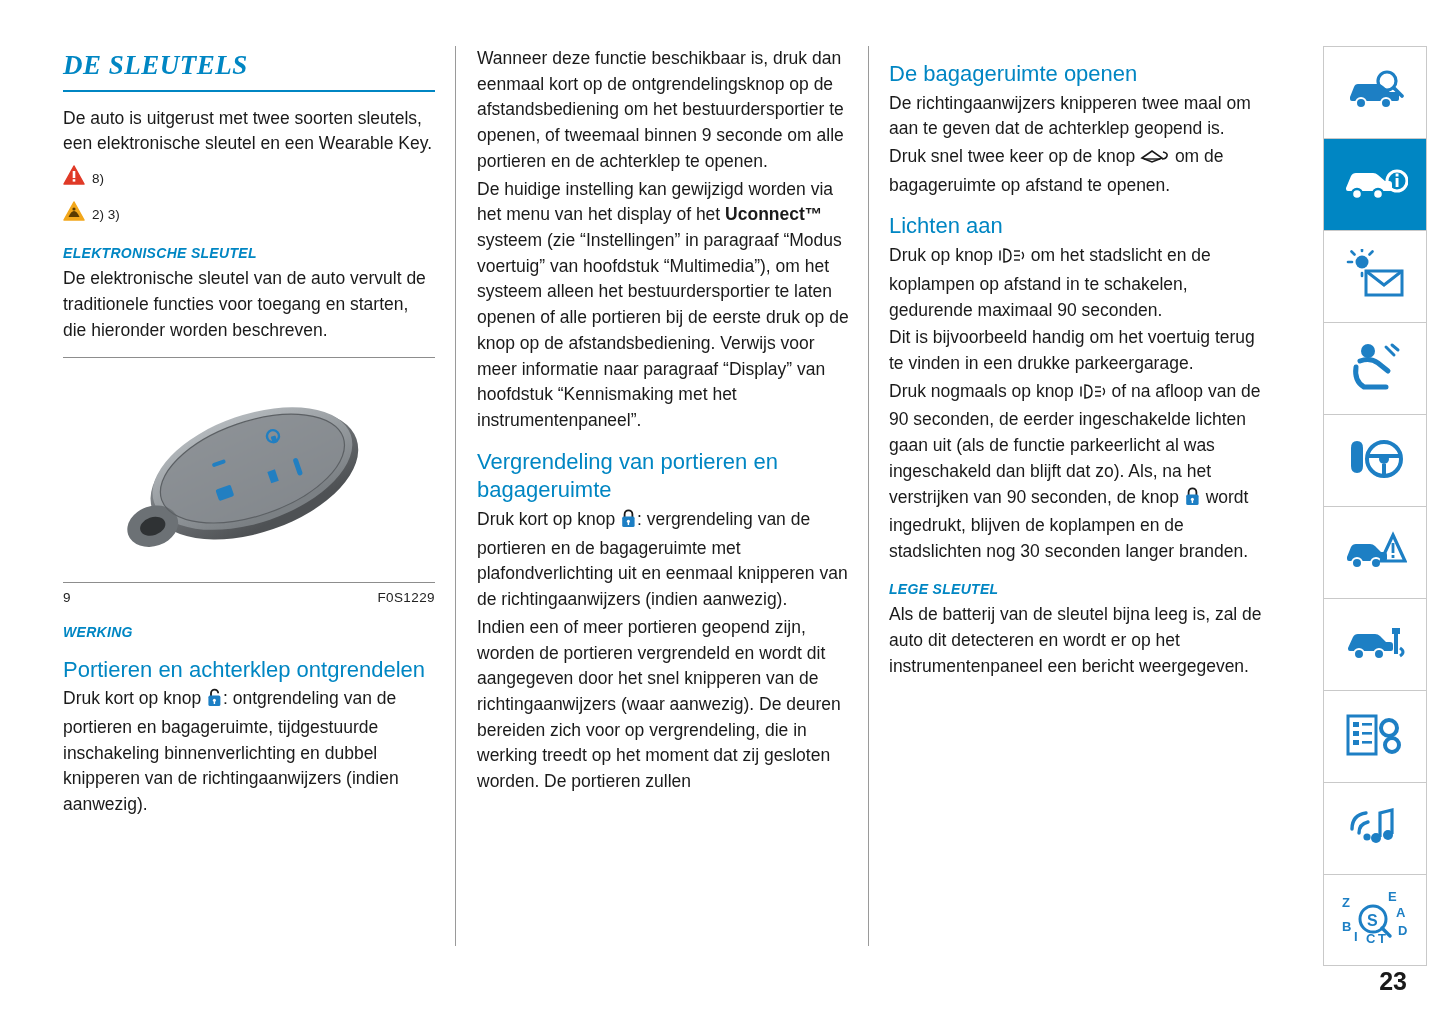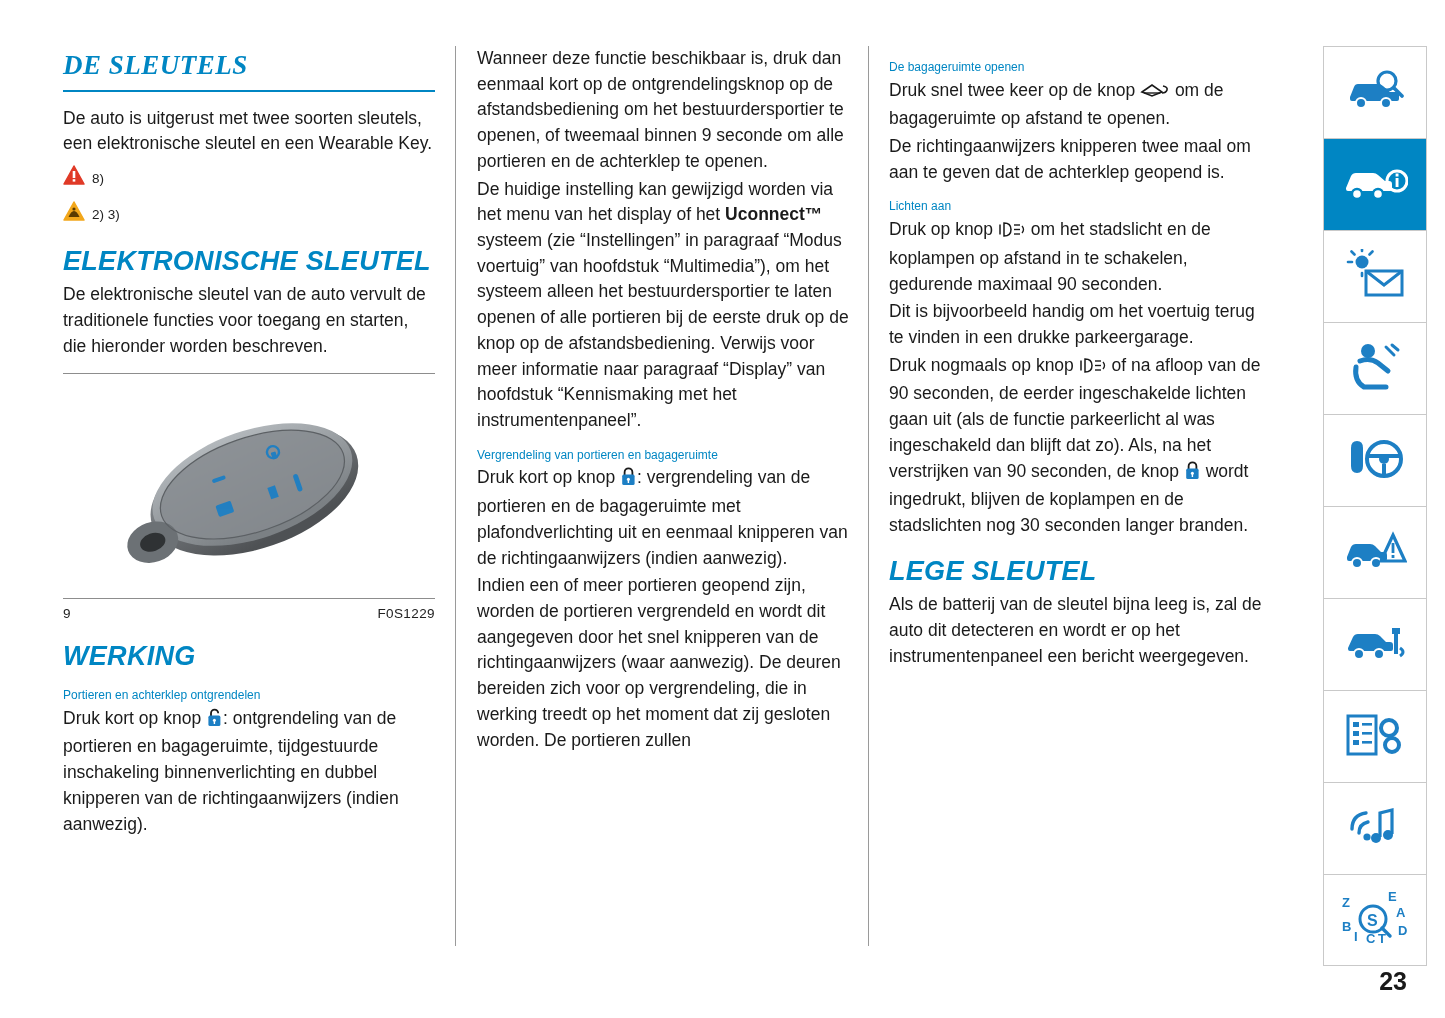--- a/index.html
+++ b/index.html
@@ -45,30 +45,30 @@
     margin: 0 0 4px 0;
     font-style: italic;
     font-family: Liberation Serif, serif;
   }
   .title-rule {
     height: 2px;
     background: #0086c3;
     margin-bottom: 14px;
   }
   h2.sub {
-    font-size: 27px;
+    font-size: 14px;
     font-weight: bold;
     color: #0086c3;
     font-style: italic;
     letter-spacing: 0.3px;
     margin: 16px 0 4px 0;
     line-height: 1.25;
   }
   h3.sub2 {
-    font-size: 12px;
+    font-size: 22px;
     font-weight: normal;
     color: #0086c3;
     margin: 14px 0 2px 0;
     line-height: 1.3;
   }
   p {
     margin: 0 0 2px 0;
   }
   .warnrow {
     display: flex;
@@ -242,32 +242,32 @@
           <rect x="7.7" y="13.6" width="1.4" height="3.4" fill="#ffffff"></rect>
         </svg>
       </span><span>: vergrendeling van de portieren en de bagageruimte met plafondverlichting uit en eenmaal knipperen van de richtingaanwijzers (indien aanwezig).</span>
     </p>
     <p>Indien een of meer portieren geopend zijn, worden de portieren vergrendeld en wordt dit aangegeven door het snel knipperen van de richtingaanwijzers (waar aanwezig). De deuren bereiden zich voor op vergrendeling, die in werking treedt op het moment dat zij gesloten worden. De portieren zullen</p>
   </div>
 
   <div class="col" id="col3">
 
     <h3 class="sub2">De bagageruimte openen</h3>
+    <p>De richtingaanwijzers knipperen twee maal om aan te geven dat de achterklep geopend is.</p>
     <p>
       <span>Druk snel twee keer op de knop</span>
       <span class="inline-icon">
         <svg width="30" height="18" viewBox="0 0 30 18">
           <path d="M2 11 L12 4 L22 11 L12 15 Z" fill="none" stroke="#1a1a1a" stroke-width="1.6"></path>
           <path d="M4 12 L20 12" stroke="#1a1a1a" stroke-width="1.4"></path>
           <path d="M23 5 q5 1 4 4 q-1 3 -5 3" fill="none" stroke="#1a1a1a" stroke-width="1.6"></path>
         </svg>
       </span>
       <span>om de bagageruimte op afstand te openen.</span>
     </p>
-    <p>De richtingaanwijzers knipperen twee maal om aan te geven dat de achterklep geopend is.</p>
 
     <h3 class="sub2">Lichten aan</h3>
     <p>
       <span>Druk op knop</span>
       <span class="inline-icon">
         <svg width="28" height="17" viewBox="0 0 28 17">
           <path d="M6 2 q7 0 7 6.5 q0 6.5 -7 6.5 z" fill="none" stroke="#1a1a1a" stroke-width="1.5"></path>
           <path d="M2 3.5 L2 13.5" stroke="#1a1a1a" stroke-width="1.5"></path>
           <g stroke="#1a1a1a" stroke-width="1.4">
             <path d="M16 4 L22 4"></path>

